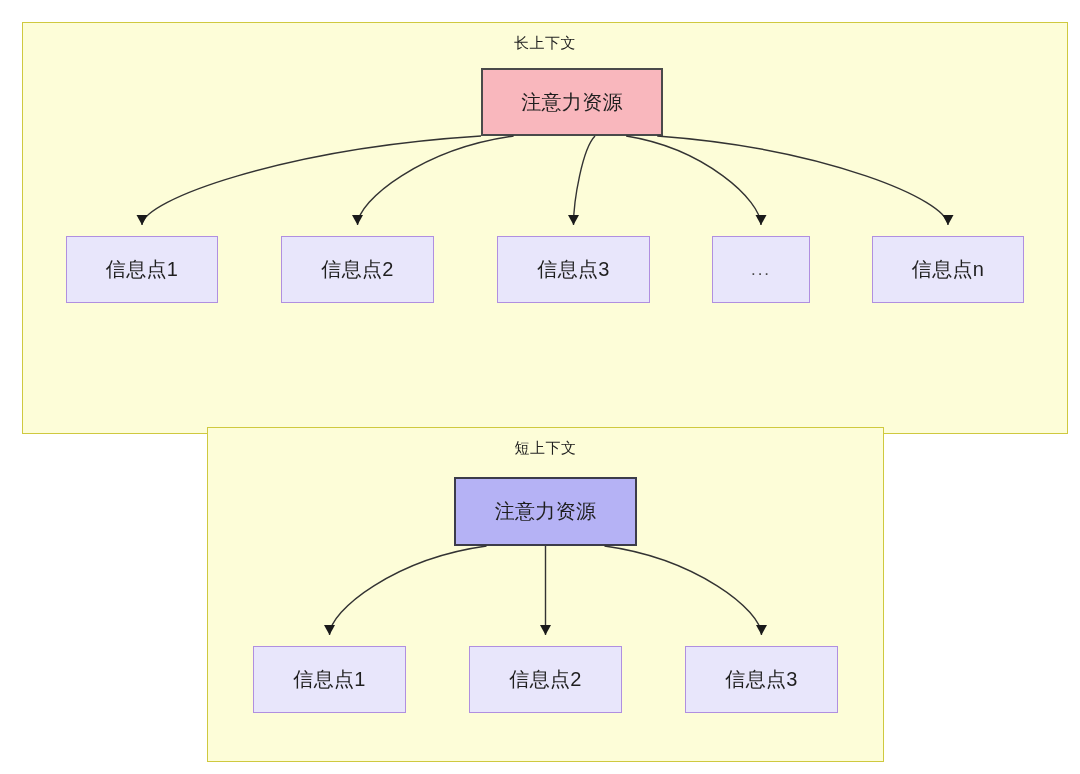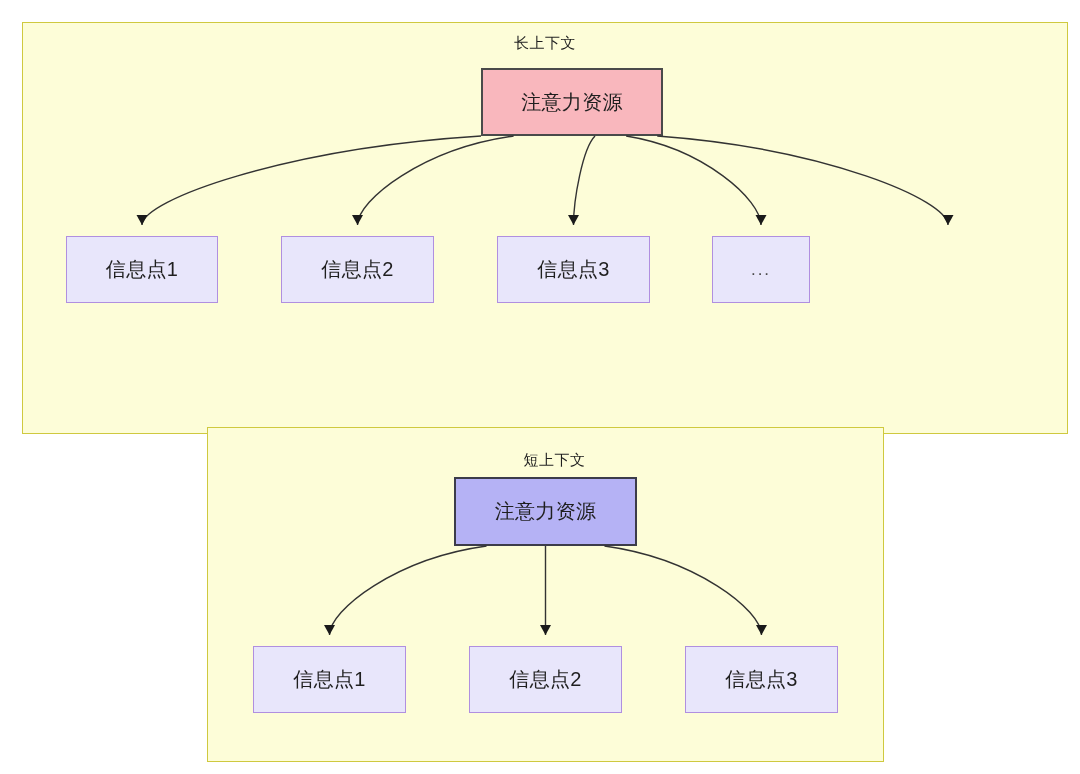--- a/index.html
+++ b/index.html
@@ -90,23 +90,24 @@
   <div class="group-frame" id="frame-long" style="left: 22px; top: 22px; width: 1046px; height: 412px; background: rgb(253, 253, 216); border-color: rgb(207, 201, 63);">
     <div class="group-title" id="title-long" style="top: 12px;">长上下文</div>
   </div>
 
   <div class="node node-root-pink" id="root-long" style="left: 481px; top: 68px; width: 182px; height: 68px; background: rgb(249, 183, 189); border-color: rgb(74, 74, 74);">注意力资源</div>
 
   <div class="node node-leaf" id="g0-leaf-0" style="left: 66px; top: 236px; width: 152px; height: 67px; background: rgb(232, 230, 251); border-color: rgb(176, 143, 224);">信息点1</div>
   <div class="node node-leaf" id="g0-leaf-1" style="left: 281px; top: 236px; width: 153px; height: 67px; background: rgb(232, 230, 251); border-color: rgb(176, 143, 224);">信息点2</div>
   <div class="node node-leaf" id="g0-leaf-2" style="left: 497px; top: 236px; width: 153px; height: 67px; background: rgb(232, 230, 251); border-color: rgb(176, 143, 224);">信息点3</div>
   <div class="node node-leaf ellipsis" id="g0-leaf-3" style="left: 712px; top: 236px; width: 98px; height: 67px; background: rgb(232, 230, 251); border-color: rgb(176, 143, 224);">...</div>
+  <div class="node node-leaf" id="g0-leaf-4" style="left: 872px; top: 236px; width: 152px; height: 67px; background: rgb(232, 230, 251); border-color: rgb(176, 143, 224);">信息点n</div>
 
   <div class="group-frame" id="frame-short" style="left: 207px; top: 427px; width: 677px; height: 335px; background: rgb(253, 253, 216); border-color: rgb(207, 201, 63);">
-    <div class="group-title" id="title-short" style="top: 24px; padding-left: 9px;">短上下文</div>
+    <div class="group-title" id="title-short" style="top: 12px;">短上下文</div>
   </div>
 
   <div class="node node-root-purple" id="root-short" style="left: 454px; top: 477px; width: 183px; height: 69px; background: rgb(181, 178, 245); border-color: rgb(60, 60, 74);">注意力资源</div>
 
   <div class="node node-leaf" id="g1-leaf-0" style="left: 253px; top: 646px; width: 153px; height: 67px; background: rgb(232, 230, 251); border-color: rgb(176, 143, 224);">信息点1</div>
   <div class="node node-leaf" id="g1-leaf-1" style="left: 469px; top: 646px; width: 153px; height: 67px; background: rgb(232, 230, 251); border-color: rgb(176, 143, 224);">信息点2</div>
   <div class="node node-leaf" id="g1-leaf-2" style="left: 685px; top: 646px; width: 153px; height: 67px; background: rgb(232, 230, 251); border-color: rgb(176, 143, 224);">信息点3</div>
 
   <svg class="edges" id="edge-layer" viewBox="0 0 1080 774">
       <path d="M 481 136 C 284.38 148.46, 142 200.07999999999998, 142 225"></path>

